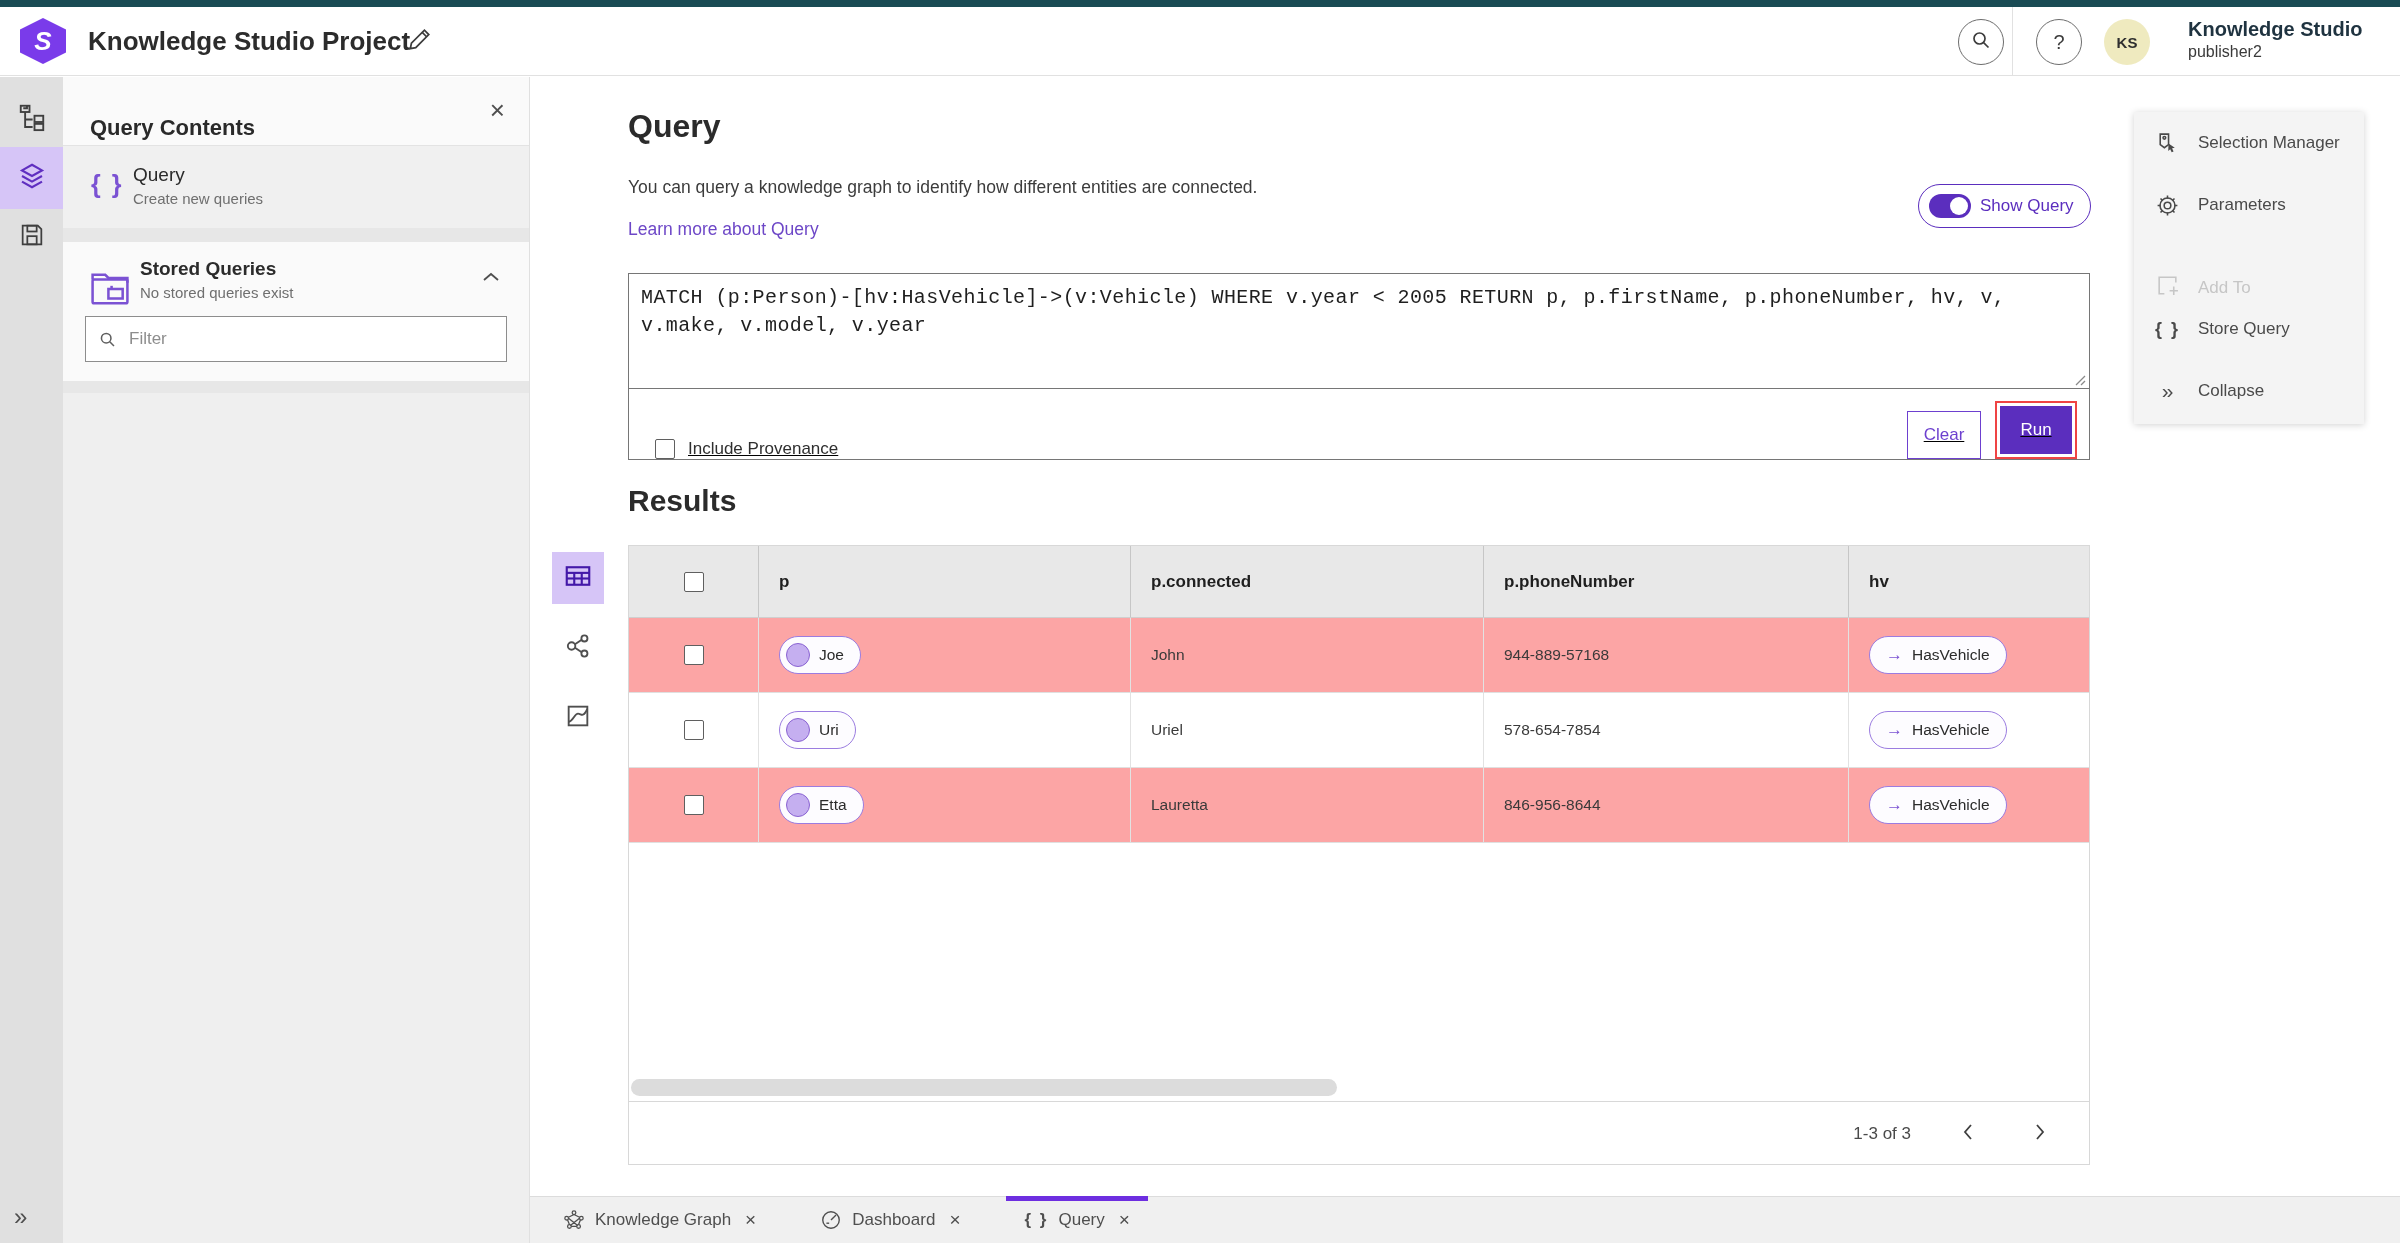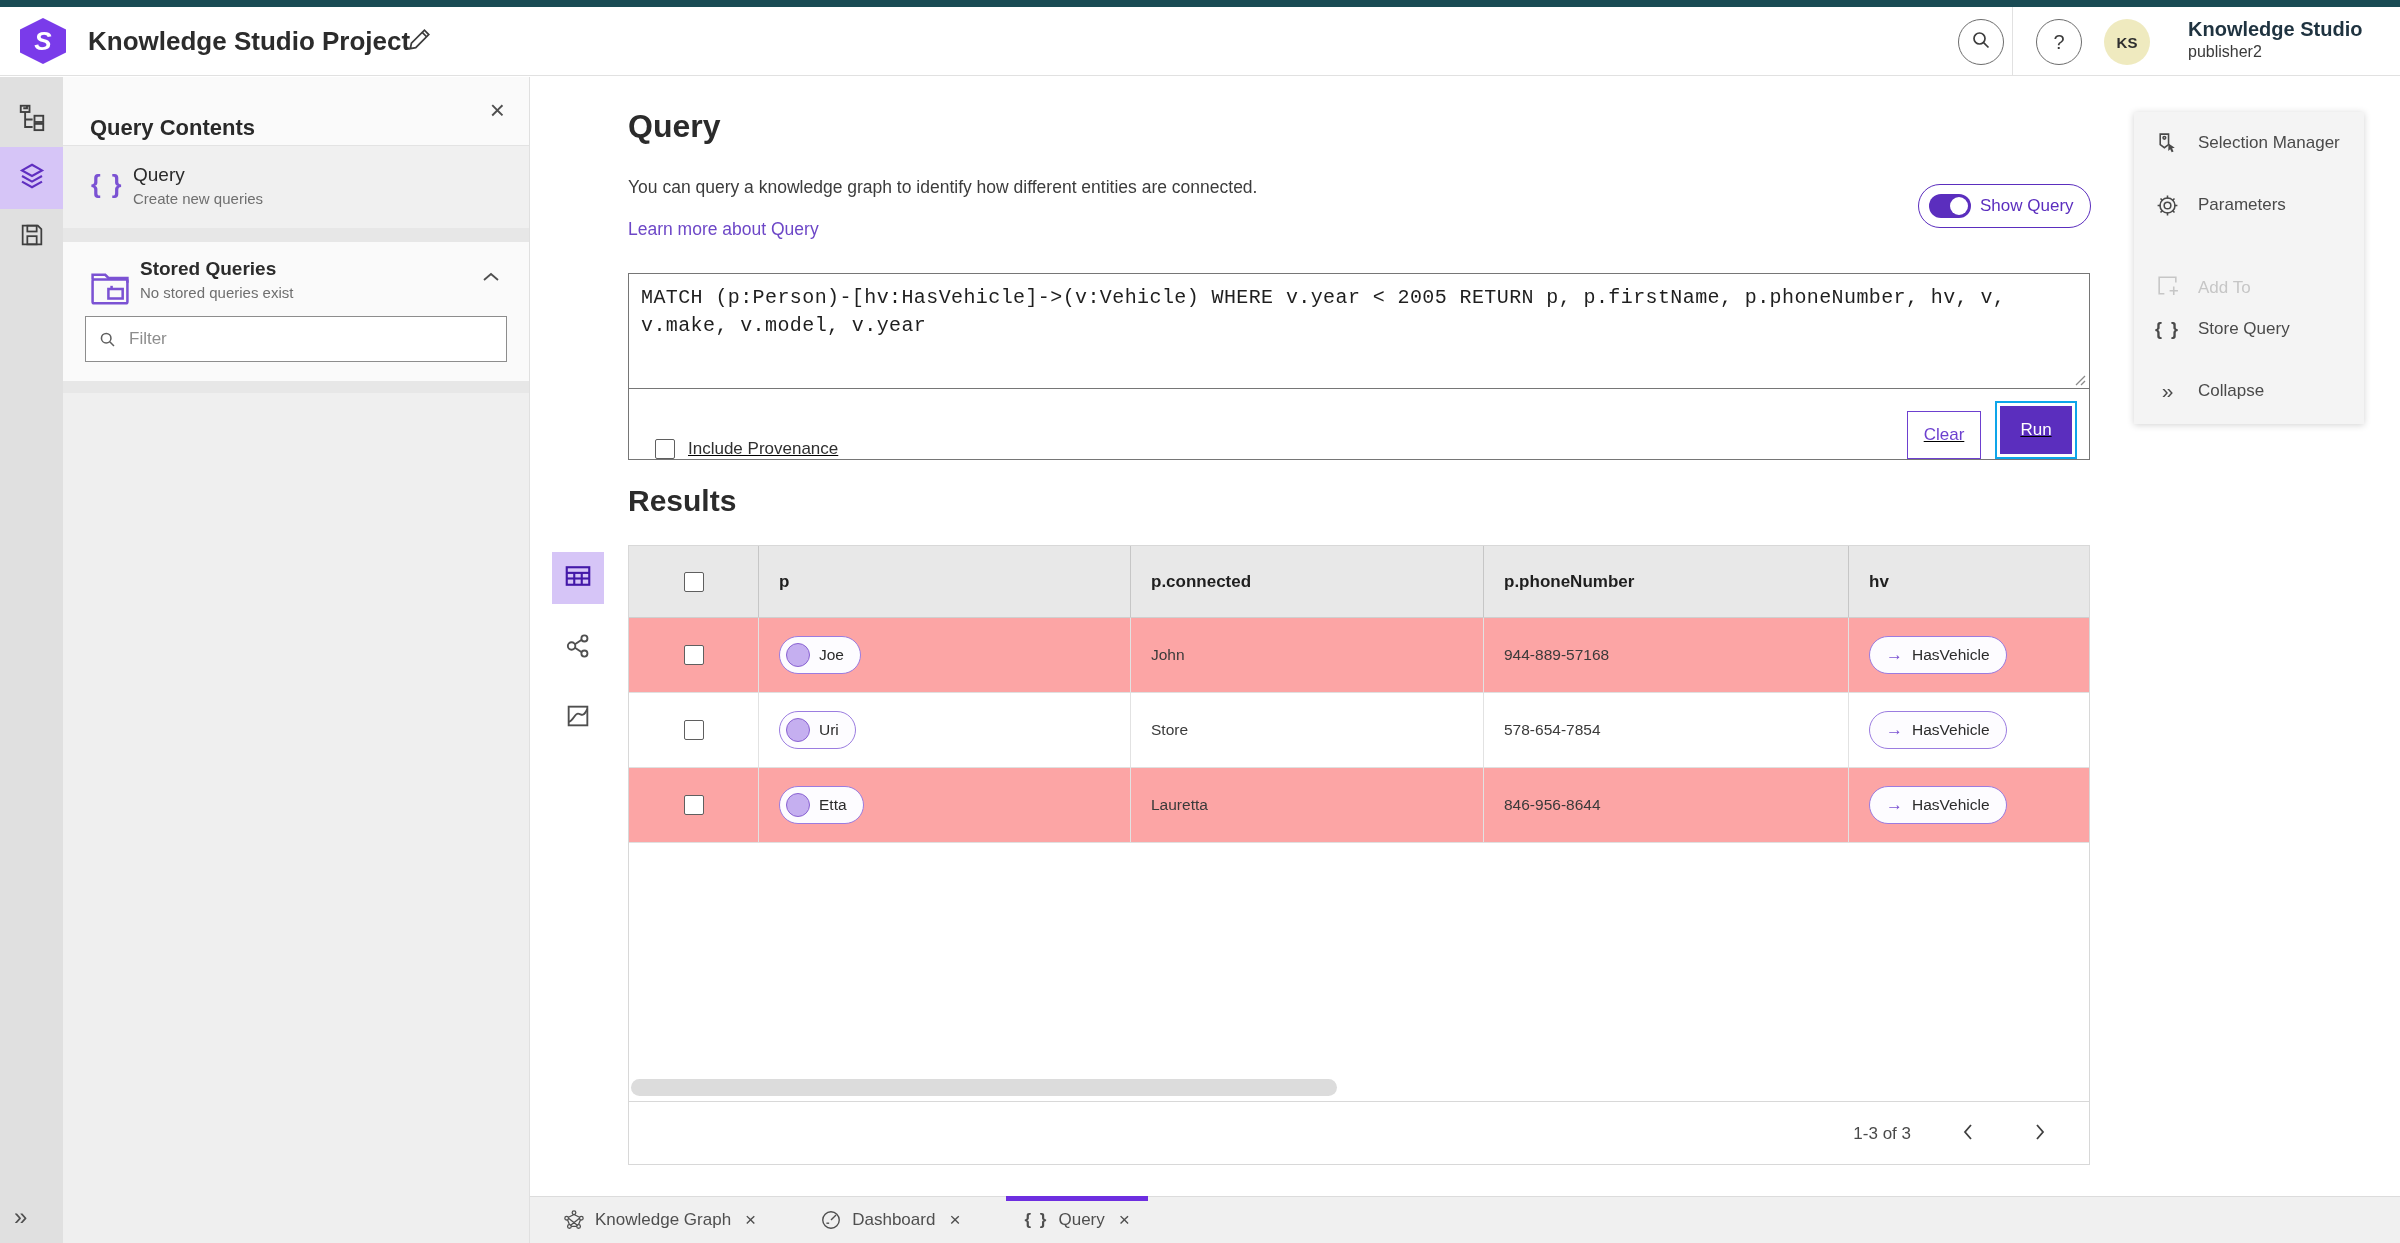--- a/index.html
+++ b/index.html
@@ -88,21 +88,21 @@
             letter-spacing:0.4px; color:#1f1f1f; white-space:pre-wrap; word-break:normal; overflow:hidden; }
   .resize-handle { position:absolute; right:3px; bottom:3px; color:#8a8a8a; }
   .q-footer { height:70px; display:flex; align-items:flex-end; padding:0 12px 0 26px;text-decoration:underline; }
   .cbx { width:20px; height:20px; border:1.5px solid #5f5f5f; border-radius:2px; background:#fff;
          flex:0 0 auto; cursor:pointer; }
   .prov-label { margin-left:13px; font-size:17px; color:#2f2f2f; }
   .q-footer .spacer { flex:1; }
   .btn-clear { width:74px; height:48px; border:1px solid #6d40cf; background:#fff; color:#6d40cf;
                font-size:17px; font-family:"Liberation Sans", sans-serif; cursor:pointer; margin-right:14px; }
   .btn-run { width:82px; height:58px; background:#5b2ebe; color:#fff; font-size:17px;
-             font-family:"Liberation Sans", sans-serif; border:2px solid #0ea5e9;
+             font-family:"Liberation Sans", sans-serif; border:2px solid #ef4444;
              box-shadow:inset 0 0 0 3px #fff; cursor:pointer; }
 
   .results-title { position:absolute; left:98px; top:407px; font-size:30px; font-weight:700; color:#2b2b2b; }
 
   .switcher { position:absolute; left:22px; top:475px; width:52px; }
   .sw-btn { width:52px; height:52px; display:flex; align-items:center; justify-content:center;
             color:#4f4f4f; cursor:pointer; margin-bottom:18px; }
   .sw-btn.active { background:#d6c5f7; color:#4318a8; }
 
   .rtable { position:absolute; left:98px; top:468px; width:1462px; height:620px;
@@ -374,21 +374,21 @@
       <div class="trow">
         <div class="td col-cb">
             <span class="cbx"></span>
           </div>
         <div class="td col-p">
           <span class="node-pill">
             <span class="node-dot"></span>
             <span class="pill-label">Uri</span>
           </span>
         </div>
-        <div class="td col-fn">Store</div>
+        <div class="td col-fn">Uriel</div>
         <div class="td col-ph">578-654-7854</div>
         <div class="td col-hv">
           <span class="edge-pill">
             <span class="edge-arrow">→</span>
             <span class="pill-label">HasVehicle</span>
           </span>
         </div>
       </div>
 
       <div class="trow stripe">

